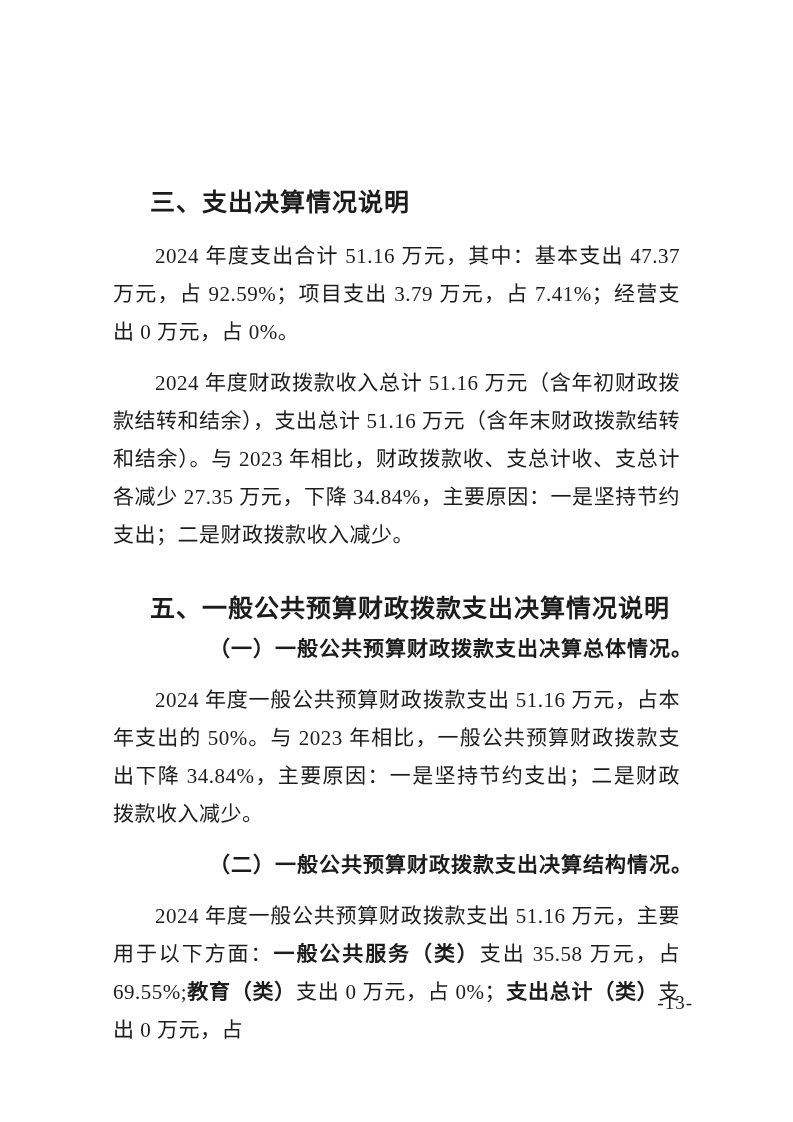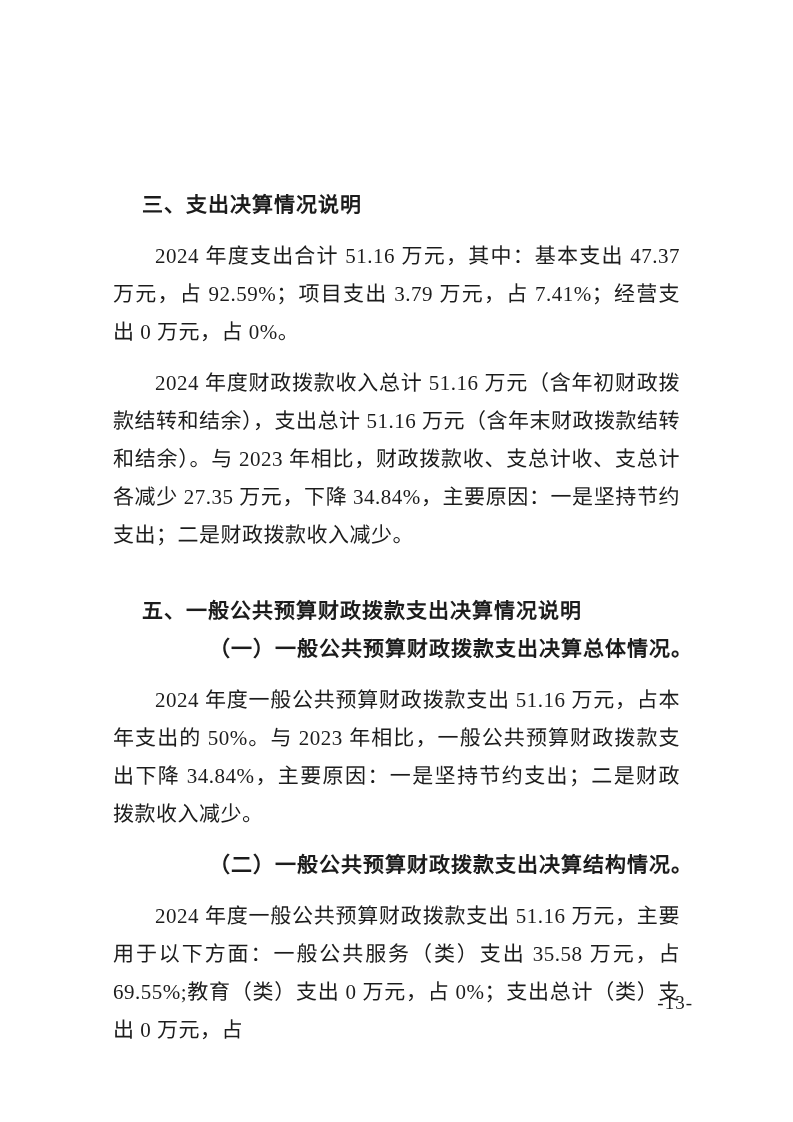--- a/index.html
+++ b/index.html
@@ -15,23 +15,23 @@
     background: #ffffff;
     box-sizing: border-box;
     padding: 186px 100px 0 100px;
     font-family: "Liberation Serif", "DejaVu Serif", serif;
     font-size: 21px;
     line-height: 38px;
     color: #1c1c1c;
     overflow: hidden;
   }
   .heading {
-    font-family: Liberation Serif, serif;
+    font-family: Liberation Mono, monospace;
     font-weight: bold;
-    font-size: 21px;
+    font-size: 25px;
     line-height: 38px;
     margin: 38px 0 0 0;
     text-indent: 2em;
     letter-spacing: 1px;
   }
   section:first-child .heading {
     margin-top: 0;
   }
   .subheading {
     font-family: "Liberation Sans", "DejaVu Sans", sans-serif;
@@ -44,21 +44,21 @@
     text-align: right;
   }
   .para {
     margin: 13px;
     text-indent: 2em;
     text-align: justify;
     letter-spacing: 0.5px;
   }
   .b {
     font-family: "Liberation Sans", "DejaVu Sans", sans-serif;
-    font-weight: normal;
+    font-weight: bold;
   }
   .page-number {
     position: absolute;
     top: 988px;
     right: 100px;
     font-size: 19px;
     line-height: 30px;
     letter-spacing: 1px;
     color: #1c1c1c;
   }

